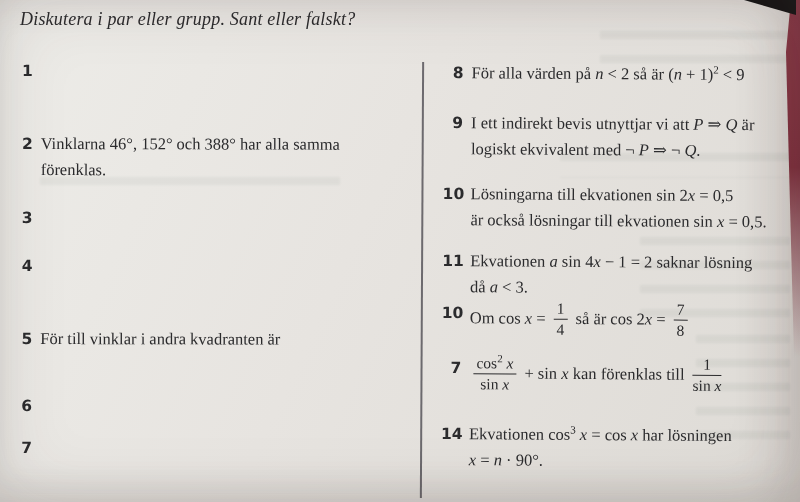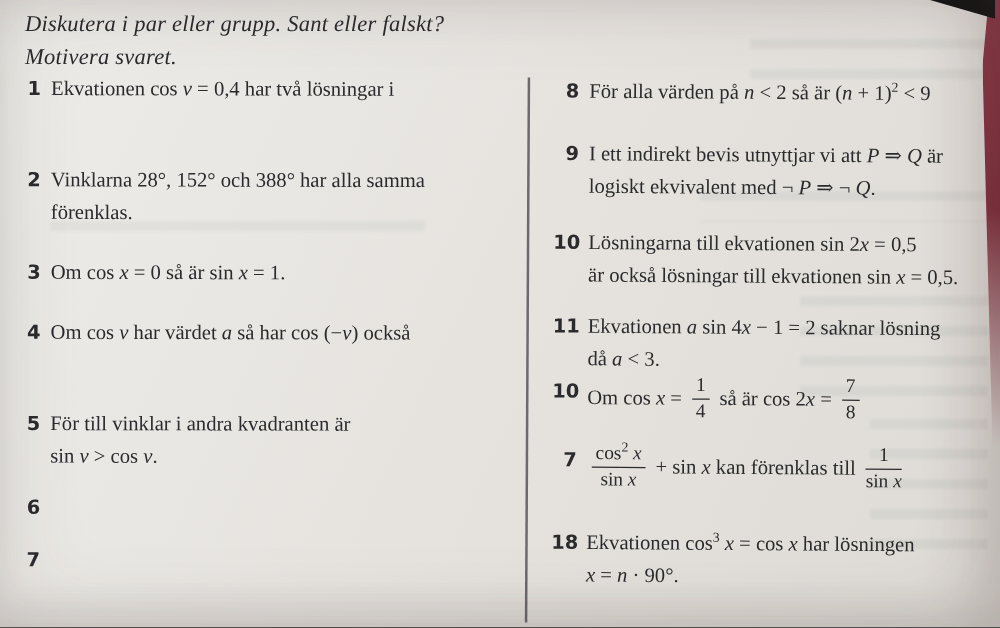--- a/index.html
+++ b/index.html
@@ -74,56 +74,49 @@
 
 <div class="photo">
   <div class="ghost g1"></div>
   <div class="ghost g2"></div>
   <div class="ghost g3"></div>
   <div class="ghost g4"></div>
   <div class="ghost g5"></div>
 
   <div class="heading">
     <div>Diskutera i par eller grupp. Sant eller falskt?</div>
-    <div>Motivera svaret.</div>
   </div>
 
   <div class="divider"></div>
 
   <div class="col col-left" id="col-left">
       <div class="problem" style="top: 58px;">
         <span class="pnum">1</span>
         <span class="pbody">
-          <div class="pline">Ekvationen cos <span class="var">v</span> = 0,4 har två lösningar i</div>
         </span>
       </div>
       <div class="problem" style="top: 131px;">
         <span class="pnum">2</span>
         <span class="pbody">
-          <div class="pline">Vinklarna 28°, 152° och 388° har alla samma</div>
+          <div class="pline">Vinklarna 46°, 152° och 388° har alla samma</div>
           <div class="pline">förenklas.</div>
         </span>
       </div>
       <div class="problem" style="top: 205px;">
         <span class="pnum">3</span>
-        <span class="pbody">
-          <div class="pline">Om cos <span class="var">x</span> = 0 så är sin <span class="var">x</span> = 1.</div>
-        </span>
       </div>
       <div class="problem" style="top: 253px;">
         <span class="pnum">4</span>
         <span class="pbody">
-          <div class="pline">Om cos <span class="var">v</span> har värdet <span class="var">a</span> så har cos (−<span class="var">v</span>) också</div>
         </span>
       </div>
       <div class="problem" style="top: 326px;">
         <span class="pnum">5</span>
         <span class="pbody">
           <div class="pline">För till vinklar i andra kvadranten är</div>
-          <div class="pline">sin <span class="var">v</span> &gt; cos <span class="var">v</span>.</div>
         </span>
       </div>
       <div class="problem" style="top: 393px;">
         <span class="pnum">6</span>
       </div>
       <div class="problem" style="top: 435px;">
         <span class="pnum">7</span>
         <span class="pbody">
         </span>
       </div>
@@ -174,21 +167,21 @@
           <div class="pline"><span class="frac">
               <span class="fnum">cos<sup>2</sup> <span class="var">x</span></span>
               <span class="fden">sin <span class="var">x</span></span>
             </span> + sin <span class="var">x</span> kan förenklas till <span class="frac">
               <span class="fnum">1</span>
               <span class="fden">sin <span class="var">x</span></span>
             </span></div>
         </span>
       </div>
       <div class="problem" style="top: 421px;">
-        <span class="pnum">18</span>
+        <span class="pnum">14</span>
         <span class="pbody">
           <div class="pline">Ekvationen cos<sup>3</sup> <span class="var">x</span> = cos <span class="var">x</span> har lösningen</div>
           <div class="pline"><span class="var">x</span> = <span class="var">n</span> · 90°.</div>
         </span>
       </div>
     </div>
 
   <div class="edge-maroon"></div>
   <div class="corner-black"></div>
   <div class="vignette"></div>

